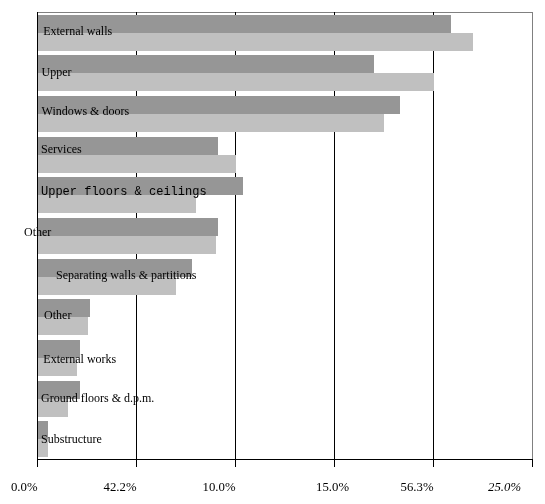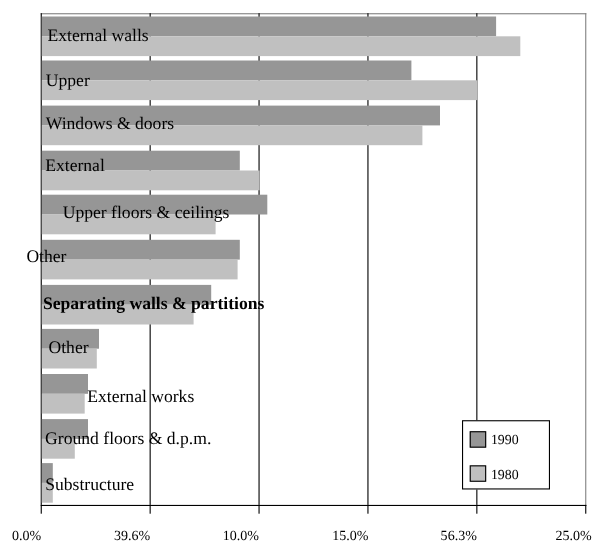--- a/index.html
+++ b/index.html
@@ -18,21 +18,21 @@
 
   
   .gridline{position:absolute;width:1px;background:#000;}
   .xtick{position:absolute;width:1px;background:#000;}
 
   
   .bar{position:absolute;}
 
   
   .cat-label{position:absolute;transform:translateZ(0);
-             font-size:16px;line-height:1;white-space:pre;}
+             font-size:12px;line-height:1;white-space:pre;}
   .x-label{position:absolute;transform:translateZ(0);
            font-size:12.75px;line-height:1;white-space:nowrap;text-align:right;}
 
   
   .legend{position:absolute;left:420px;top:382px;width:80px;height:63px;
           background:#ffffff;border:1.5px solid #000000;box-sizing:border-box;}
   .legend-swatch{position:absolute;left:6px;width:15px;height:15px;
                  border:1.5px solid #000000;box-sizing:border-box;}
   .legend-label{position:absolute;left:25.3px;transform:translateZ(0);
                 font-size:12.6px;line-height:1;white-space:nowrap;}
@@ -85,38 +85,32 @@
       <div class="bar" style="background: rgb(192, 192, 192); left: 37.5px; width: 39.6px; top: 357.982px; height: 18px;"></div>
       <div class="bar" style="background: rgb(150, 150, 150); left: 37.5px; width: 42.57px; top: 380.655px; height: 18px;"></div>
       <div class="bar" style="background: rgb(192, 192, 192); left: 37.5px; width: 30.69px; top: 398.655px; height: 18px;"></div>
       <div class="bar" style="background: rgb(150, 150, 150); left: 37.5px; width: 10.89px; top: 421.327px; height: 18px;"></div>
       <div class="bar" style="background: rgb(192, 192, 192); left: 37.5px; width: 10.89px; top: 439.327px; height: 18px;"></div>
     </div>
   <div id="cat-labels">
       <div class="cat-label" style="left: 43.2px; top: 25.4px;">External walls</div>
       <div class="cat-label" style="left: 41.6px; top: 65.5727px;">Upper</div>
       <div class="cat-label" style="left: 41.6px; top: 105.345px;">Windows &amp; doors</div>
-      <div class="cat-label" style="left: 41.1px; top: 143.418px;">External</div>
-      <div class="cat-label" style="left: 57px; top: 186.491px;">Upper floors &amp; ceilings</div>
+      <div class="cat-label" style="left: 41.1px; top: 143.418px;">Services</div>
+      <div class="cat-label" style="left: 41px; top: 186.491px; font-family: Liberation Mono, monospace;">Upper floors &amp; ceilings</div>
       <div class="cat-label" style="left: 24px; top: 225.864px;">Other</div>
-      <div class="cat-label" style="left: 39px; top: 269.436px; font-weight: bold;">Separating walls &amp; partitions</div>
+      <div class="cat-label" style="left: 56px; top: 269.436px;">Separating walls &amp; partitions</div>
       <div class="cat-label" style="left: 44.1px; top: 309.009px;">Other</div>
-      <div class="cat-label" style="left: 43.3px; top: 352.582px; margin-left: 36px;">External works</div>
+      <div class="cat-label" style="left: 43.3px; top: 352.582px;">External works</div>
       <div class="cat-label" style="left: 41px; top: 391.555px;">Ground floors &amp; d.p.m.</div>
       <div class="cat-label" style="left: 41.1px; top: 432.827px;">Substructure</div>
     </div>
   <div id="x-labels">
       <div class="x-label" style="right: 507.5px; top: 480.7px;">0.0%</div>
-      <div class="x-label" style="right: 408.5px; top: 480.7px;">39.6%</div>
+      <div class="x-label" style="right: 408.5px; top: 480.7px;">42.2%</div>
       <div class="x-label" style="right: 309.5px; top: 480.7px;">10.0%</div>
-      <div class="x-label" style="right: 210px; top: 480.7px;">15.0%</div>
+      <div class="x-label" style="right: 196px; top: 480.7px;">15.0%</div>
       <div class="x-label" style="right: 111.5px; top: 480.7px;">56.3%</div>
-      <div class="x-label" style="right: 7px; top: 480.7px;">25.0%</div>
+      <div class="x-label" style="right: 24px; top: 480.7px; font-style: italic;">25.0%</div>
     </div>
 
-  <div class="legend">
-    <div class="legend-swatch row0" style="background: rgb(150, 150, 150);"></div>
-    <div class="legend-label row0">1990</div>
-    <div class="legend-swatch row1" style="background: rgb(192, 192, 192);"></div>
-    <div class="legend-label row1">1980</div>
-  </div>
 
 </div>
 
 </body></html>

